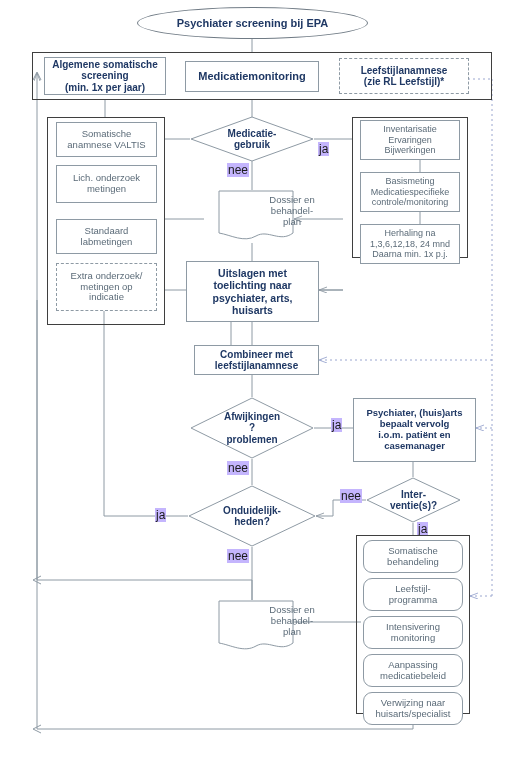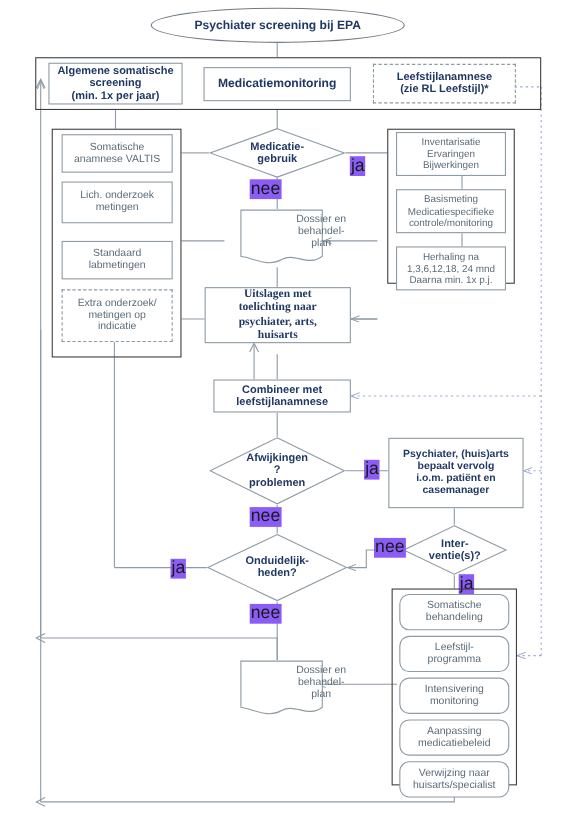--- a/index.html
+++ b/index.html
@@ -100,22 +100,22 @@
     text-align: center;
     white-space: pre-line;
     line-height: 1.18;
     padding-top: 4px;
     box-sizing: border-box;
     margin-left: 36px;
   }
   .edge-label {
     position: absolute;
     color: #1a1a1a;
-    font-size: 16px;
-    background: #8b5cf6;
+    font-size: 12px;
+    background: #c4b5fd;
     padding: 0 1px;
     white-space: nowrap;
     text-align: center;
   }
 </style>
 </head>
 <body>
 
 <div id="canvas">
 
@@ -269,21 +269,21 @@
 
   <div class="doc-wrap" style="left:218px; top:190px; width:76px; height:54px;">
     <svg width="76" height="54" viewBox="0 0 76 54">
       <path d="M1,1 L75,1 L75,43 C62,53 50,39 38,46 C26,53 13,45 1,43 Z" fill="#fff" stroke="#8e9aa4" stroke-width="1"></path>
     </svg>
     <div class="doc-label t-plain" style="font-size:9.5px;">Dossier en
 behandel-
 plan</div>
   </div>
 
-  <div class="node rect t-bold" style="left:186px; top:261px; width:133px; height:51px; font-size:10.5px;font-family:Liberation Serif, serif;">Uitslagen met
+  <div class="node rect t-bold" style="left:186px; top:261px; width:133px; height:61px; font-size:10.5px;">Uitslagen met
 toelichting naar
 psychiater, arts,
 huisarts</div>
 
   <div class="node rect t-bold" style="left:194px; top:345px; width:125px; height:30px; font-size:10px;">Combineer met
 leefstijlanamnese</div>
 
   <div class="diamond-wrap" style="left:190px; top:397px; width:124px; height:62px;">
     <svg width="124" height="62" viewBox="0 0 124 62">
       <polygon points="62,1 123,31 62,61 1,31" fill="#fff" stroke="#8e9aa4" stroke-width="1"></polygon>

